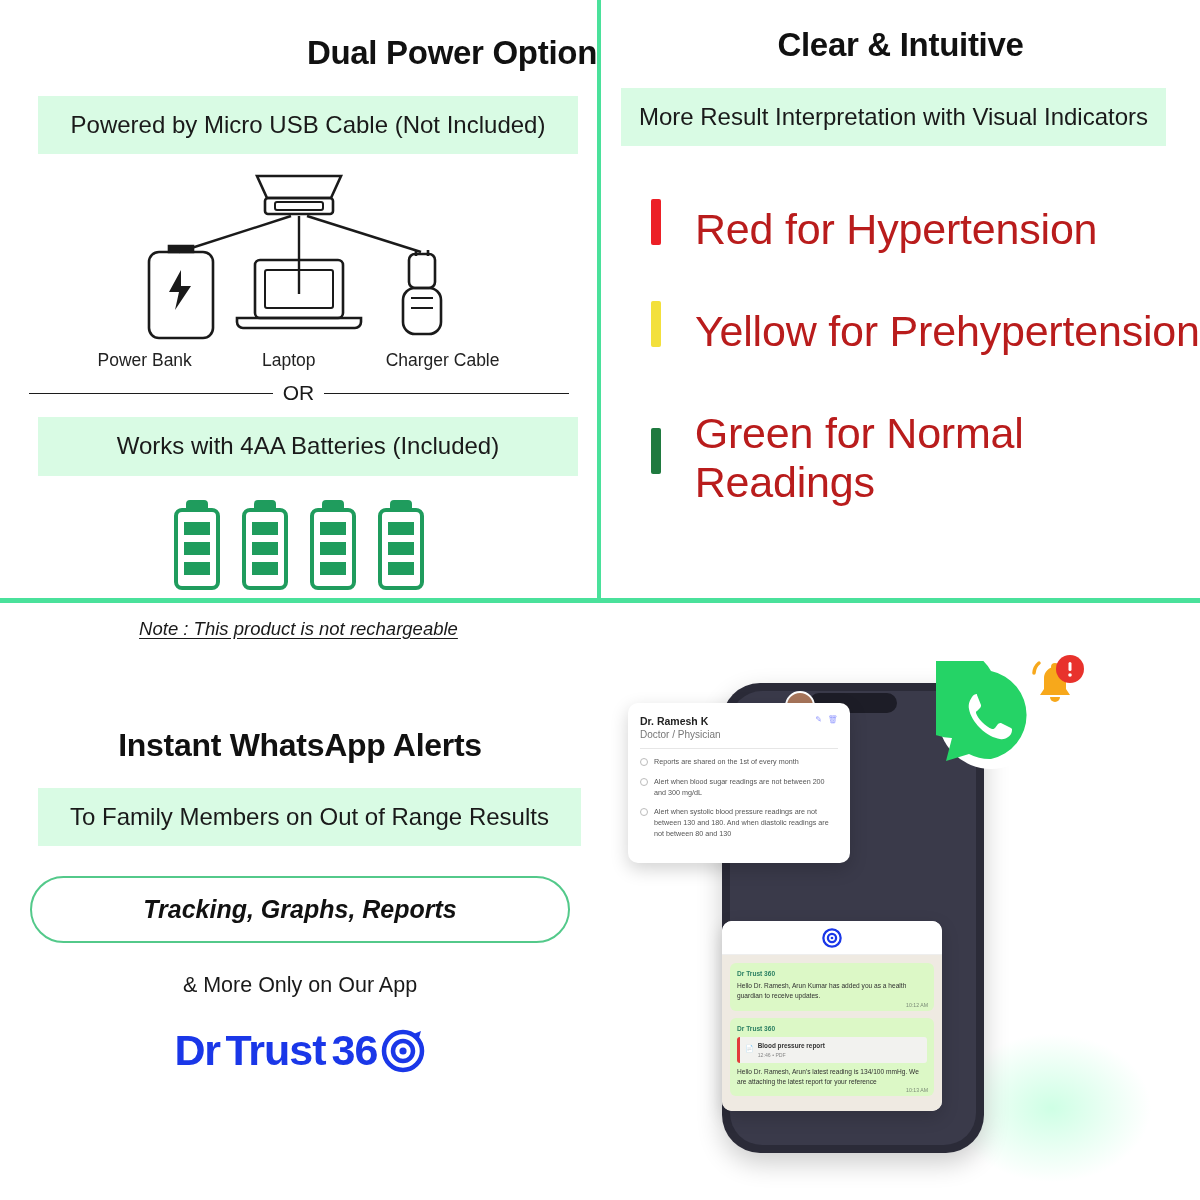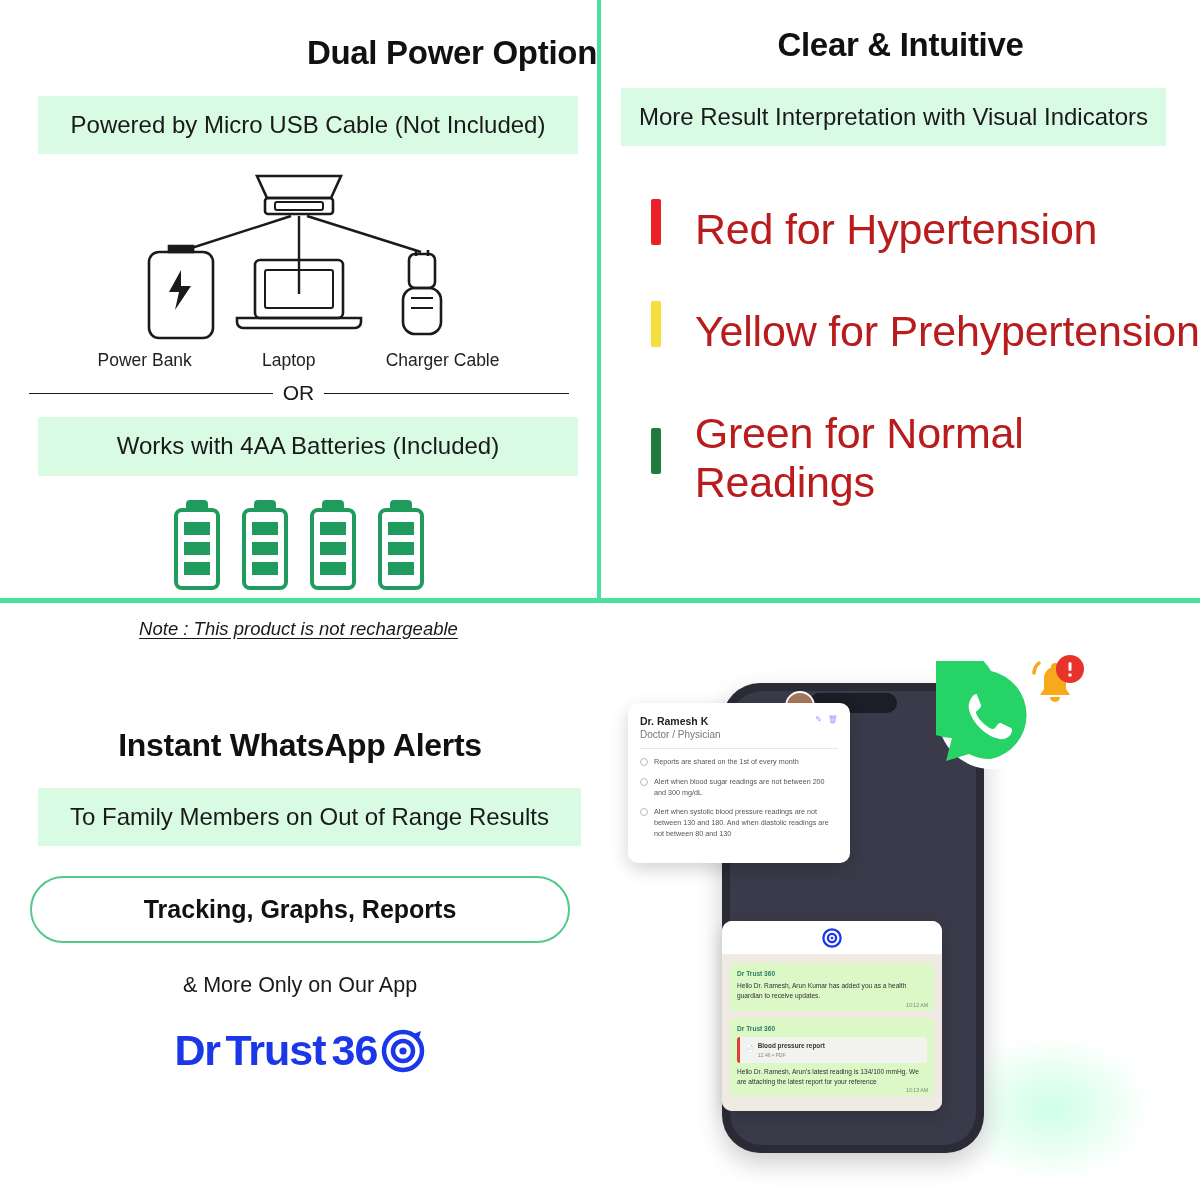--- a/index.html
+++ b/index.html
@@ -121,20 +121,21 @@
   .pill {
     margin: 30px auto 0 auto;
     width: 540px;
     border: 2px solid #53c98a;
     border-radius: 36px;
     padding: 17px 10px;
     text-align: center;
     font-size: 25px;
     font-weight: bold;
     color: #111;
+    font-style: italic;
   }
   .more-text {
     margin-top: 30px;
     text-align: center;
     font-size: 21.5px;
     color: #1a1a1a;
   }
   .brand {
     margin-top: 28px;
     text-align: right;

